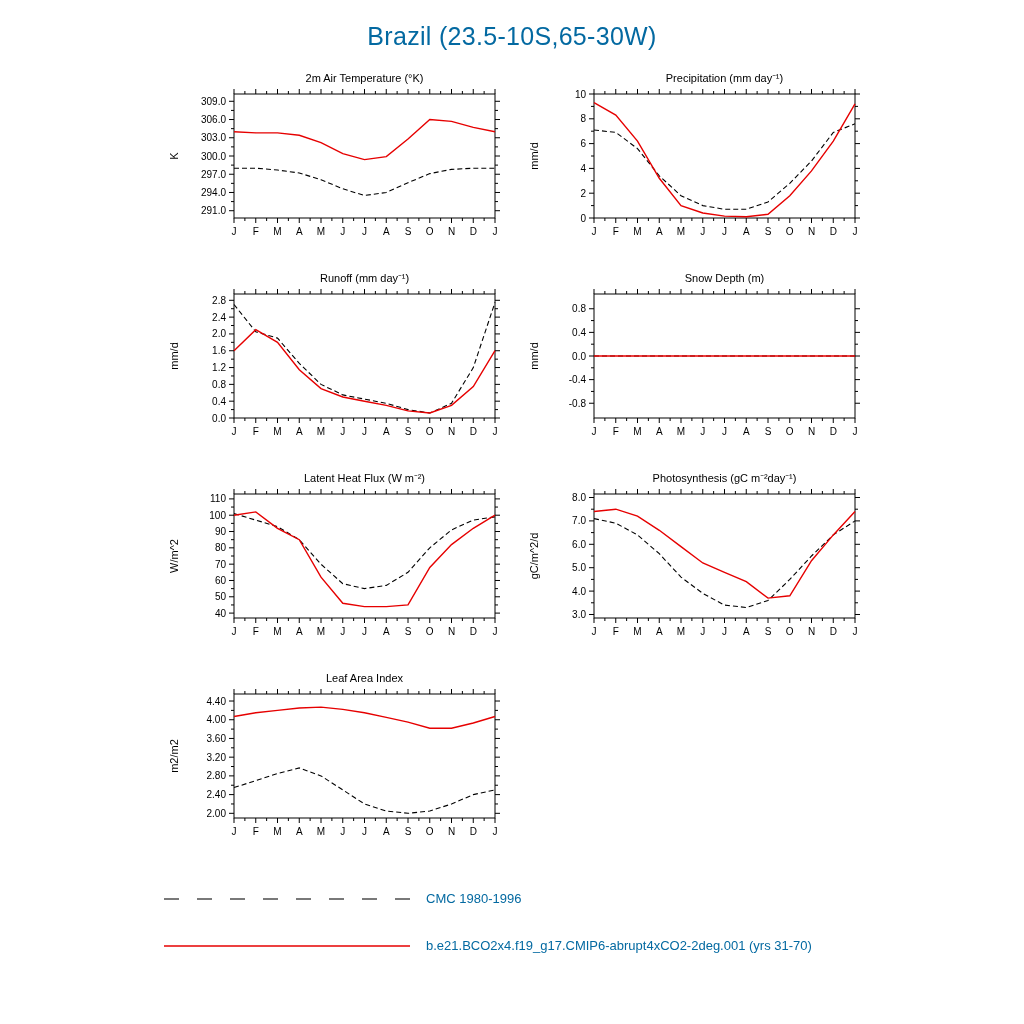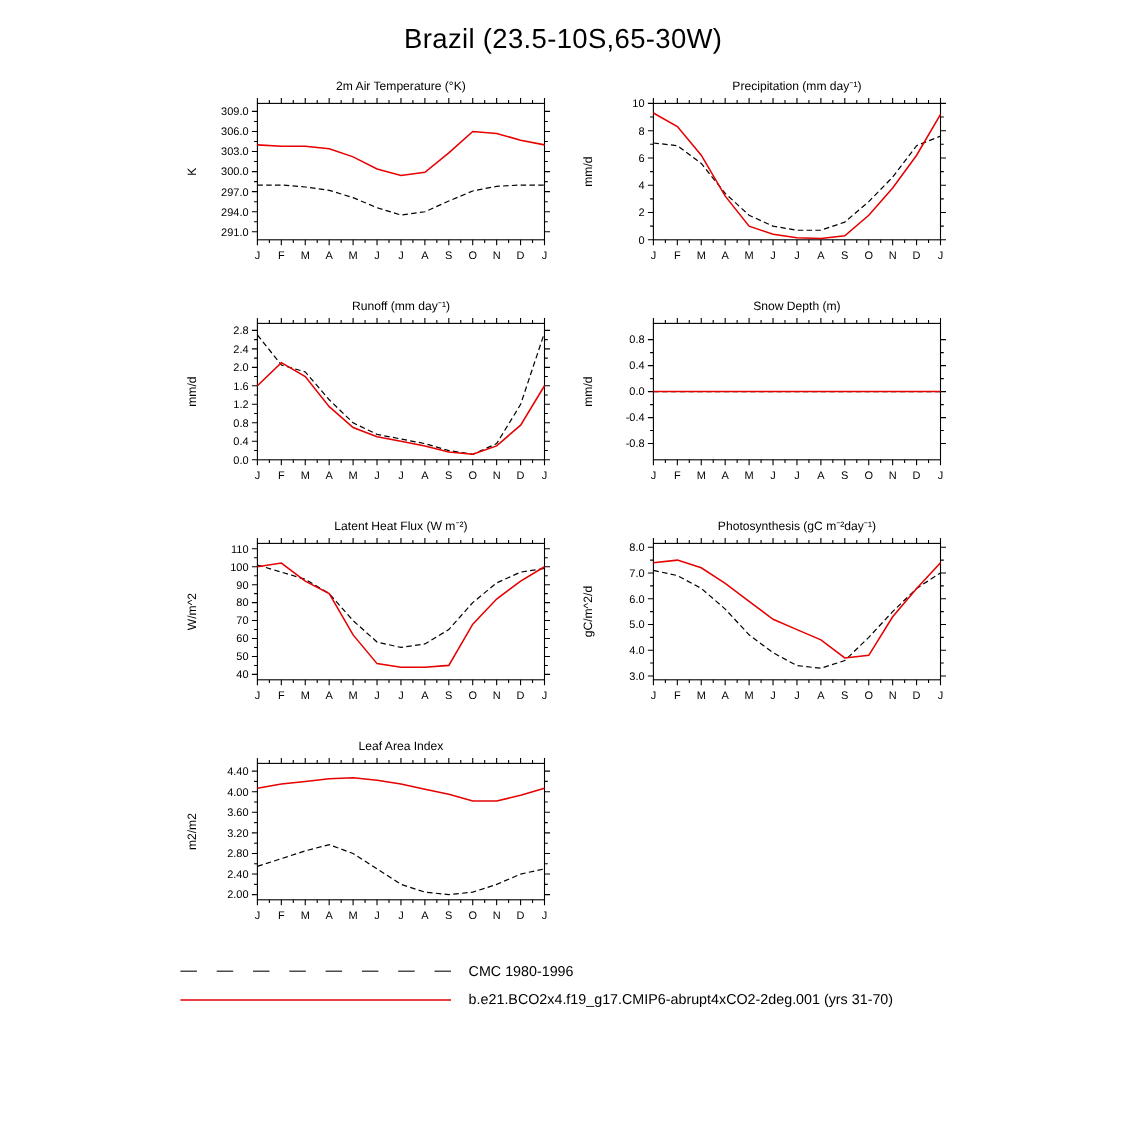--- a/index.html
+++ b/index.html
@@ -1,25 +1,25 @@
 <!DOCTYPE html>
 <html><head>
 <meta charset="utf-8">
 <style>
   html,body{margin:0;padding:0;background:#ffffff;}
   .page{width:1024px;height:1024px;background:#ffffff;box-sizing:border-box;
-        font-family:"Liberation Sans",sans-serif;color:#000000;padding-top:16px;overflow:hidden;}
+        font-family:"Liberation Sans",sans-serif;color:#0369a1;padding-top:16px;overflow:hidden;}
   .main-title{text-align:center;font-size:25px;font-weight:500;margin:6px 0 16px 0;letter-spacing:0.3px;}
   .grid{display:grid;grid-template-columns:340px 340px;column-gap:20px;row-gap:8px;justify-content:center;}
   .cell{width:340px;height:192px;text-align:center;}
   svg text{font-family:"Liberation Sans",sans-serif;fill:#000;}
   .ptitle{font-size:11px;}
   .tick{font-size:10px;}
   .ylab{font-size:11px;}
-  .legend{width:700px;margin:16px auto 0 auto;display:flex;flex-direction:column;gap:11px;}
+  .legend{width:700px;margin:32px auto 0 auto;display:flex;flex-direction:column;gap:32px;}
   .legend-row{display:flex;align-items:center;}
   .legend-swatch{flex:0 0 250px;}
   .legend-label{font-size:13px;margin-left:14px;white-space:nowrap;}
 </style>
 </head>
 <body>
 
 <div class="page">
 
   <h1 class="main-title">Brazil (23.5-10S,65-30W)</h1>

